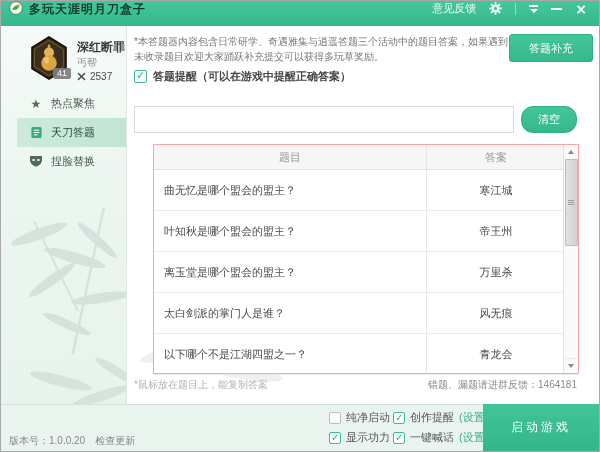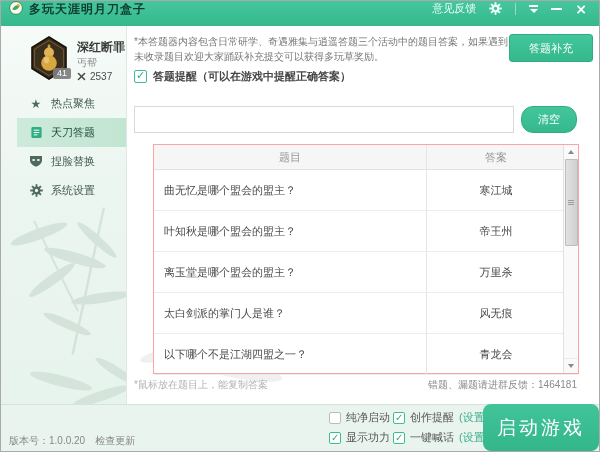--- a/index.html
+++ b/index.html
@@ -80,22 +80,22 @@
     background:repeating-linear-gradient(180deg,#9f9f9f 0 1px,transparent 1px 2px);}
   .foot-l{position:absolute;left:133px;top:377px;font-size:10px;color:#b3b3b3;}
   .foot-r{position:absolute;right:22px;top:377px;font-size:10px;color:#8a8a8a;}
   
   .bottombar{position:absolute;left:0;top:403px;width:100%;height:48px;background:#e9f4ee;border-top:1px solid #d2e3d9;}
   .opt{position:absolute;display:flex;align-items:center;gap:5px;cursor:pointer;}
   .opt .lbl{font-size:11px;color:#555;}
   .opt .cb{width:12px;height:12px;}
   .opt .cb.checked::after{font-size:10px;top:-1px;}
   .set-link{font-size:11px;color:#3bae8c;cursor:pointer;}
-  .btn-launch{position:absolute;left:482px;top:403px;right:0;bottom:0;border:none;border-radius:8px;
-    background:linear-gradient(180deg,#41c49a,#33b689);font-size:19px;color:#fff;letter-spacing:3px;
+  .btn-launch{position:absolute;left:482px;top:403px;right:0;bottom:0;border:none;border-radius:0;
+    background:linear-gradient(180deg,#41c49a,#33b689);font-size:12px;color:#fff;letter-spacing:3px;
     display:flex;align-items:center;justify-content:center;cursor:pointer;}
   .version{position:absolute;left:8px;top:433px;font-size:10px;color:#888;display:flex;gap:10px;}
   .chk-update{cursor:pointer;}
   .wm-main{position:absolute;left:128px;top:295px;opacity:.14;pointer-events:none;}
 </style>
 </head>
 <body>
 
 <div class="window">
 
@@ -194,36 +194,20 @@
       <div class="m-item">
         <span class="m-ico">
           <svg width="14" height="13" viewBox="0 0 14 13" fill="#4e6a5d">
             <path d="M1 1h12v4.2c0 3.6-4.3 6.3-6 6.3S1 8.8 1 5.2z"></path>
             <ellipse cx="4.6" cy="5" rx="1.5" ry="1.1" fill="#eef7f2"></ellipse>
             <ellipse cx="9.4" cy="5" rx="1.5" ry="1.1" fill="#eef7f2"></ellipse>
           </svg>
         </span>
         <span>捏脸替换</span>
       </div>
-      <div class="m-item">
-        <span class="m-ico">
-          <svg width="13" height="13" viewBox="0 0 14 14" fill="currentColor">
-            <circle cx="7" cy="7" r="3" fill="none" stroke="currentColor" stroke-width="2.4"></circle>
-            <rect x="6" y="0.2" width="2" height="3"></rect>
-            <rect x="6" y="0.2" width="2" height="3" transform="rotate(45 7 7)"></rect>
-            <rect x="6" y="0.2" width="2" height="3" transform="rotate(90 7 7)"></rect>
-            <rect x="6" y="0.2" width="2" height="3" transform="rotate(135 7 7)"></rect>
-            <rect x="6" y="0.2" width="2" height="3" transform="rotate(180 7 7)"></rect>
-            <rect x="6" y="0.2" width="2" height="3" transform="rotate(225 7 7)"></rect>
-            <rect x="6" y="0.2" width="2" height="3" transform="rotate(270 7 7)"></rect>
-            <rect x="6" y="0.2" width="2" height="3" transform="rotate(315 7 7)"></rect>
-          </svg>
-        </span>
-        <span>系统设置</span>
-      </div>
     </div>
   </div>
 
   <svg class="wm-main" width="200" height="100" viewBox="0 0 200 100">
     <g fill="#9a9a9a">
       <ellipse cx="50" cy="55" rx="40" ry="7" transform="rotate(-14 50 55)"></ellipse>
       <ellipse cx="110" cy="75" rx="44" ry="7.5" transform="rotate(10 110 75)"></ellipse>
       <ellipse cx="150" cy="40" rx="34" ry="6" transform="rotate(-30 150 40)"></ellipse>
     </g>
   </svg>

